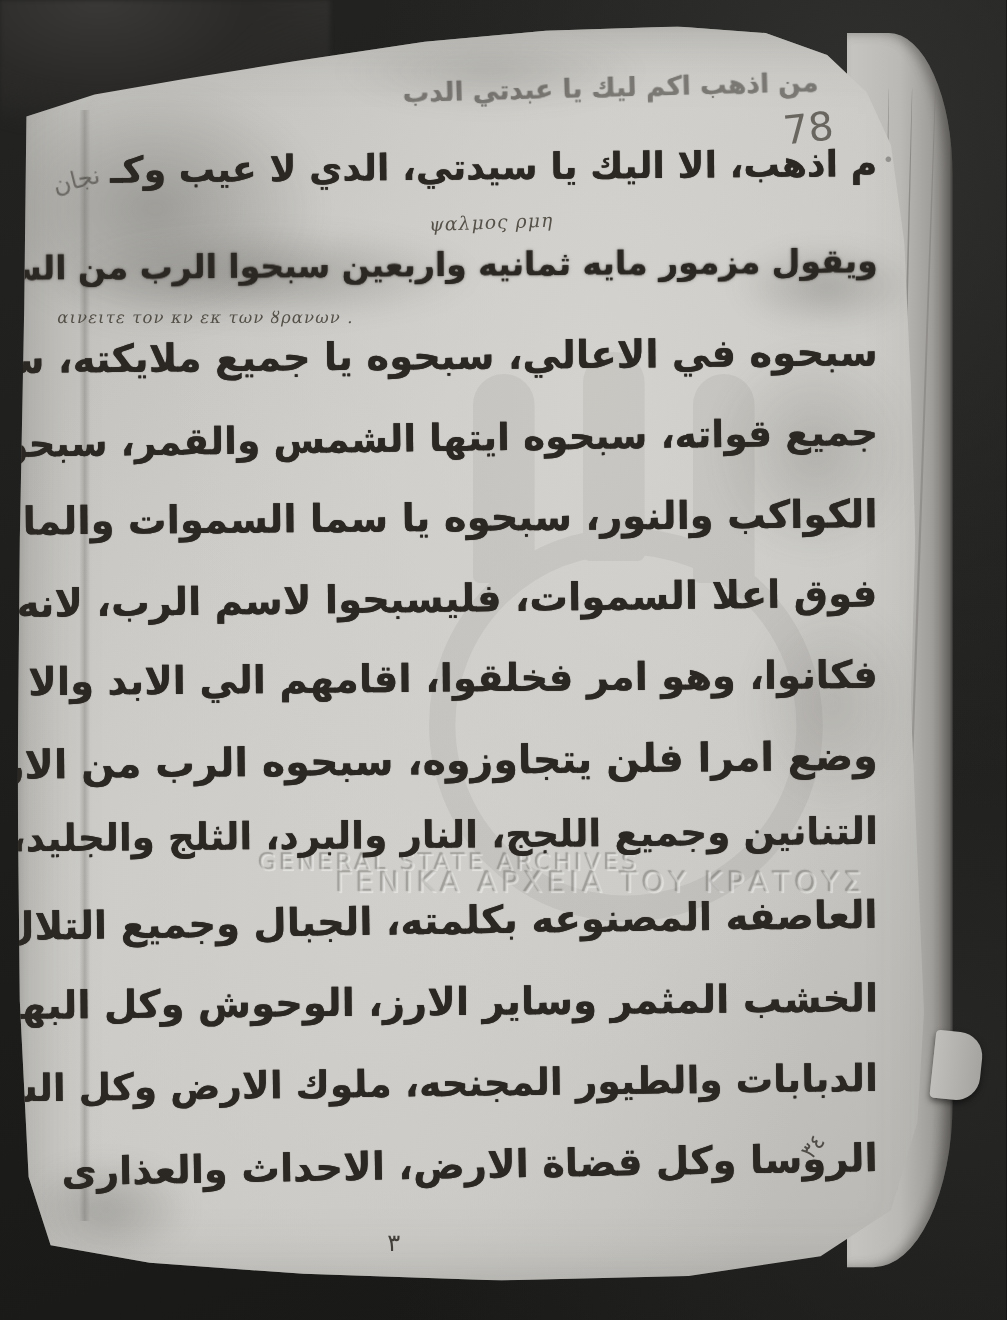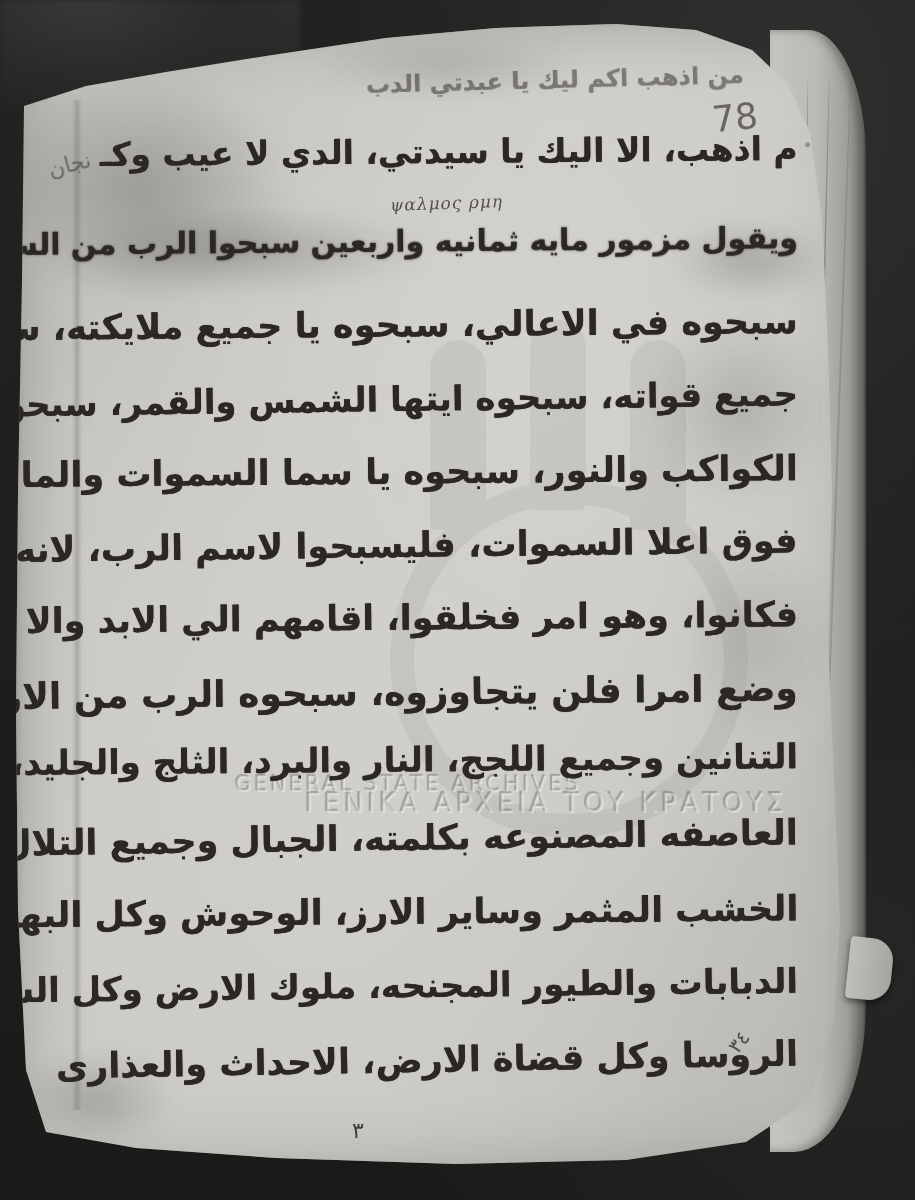--- a/index.html
+++ b/index.html
@@ -115,20 +115,21 @@
     <div class="line faded" style="top:46px;right:120px;font-size:24px;transform:rotate(-1.5deg);">من اذهب اكم ليك يا عبدتي الدب</div>
     <div class="pencil" style="left:696px;top:77px;">78</div>
 
     <div class="line" dir="rtl" style="top:112px;font-size:33px;">م اذهب، الا اليك يا سيدتي، الدي لا عيب وكـ</div>
     <div class="marg faded" style="left:32px;top:132px;font-size:22px;transform:rotate(-14deg);">نجان</div>
 
     <div class="greek" style="left:374px;top:173px;font-size:17px;letter-spacing:1px;transform:rotate(-2deg);">ψαλμος ρμη</div>
 
     <div class="line smeared" dir="rtl" style="top:204px;font-size:30px;">ويقول مزمور مايه ثمانيه واربعين سبحوا الرب من السموات</div>
 
+    <div class="greek" style="left:36px;top:260px;font-size:15px;letter-spacing:1px;">αινειτε τον κν  εκ των  ȣρανων .</div>
 
     <div class="line" dir="rtl" style="top:285px;font-size:35px;">سبحوه في الاعالي، سبحوه يا جميع ملايكته، سبحوه</div>
     <div class="line" dir="rtl" style="top:360px;font-size:34px;transform:rotate(-.8deg);">جميع قواته، سبحوه ايتها الشمس والقمر، سبحوه يا جميع</div>
     <div class="line" dir="rtl" style="top:432px;font-size:35px;">الكواكب والنور، سبحوه يا سما السموات والما الذي</div>
     <div class="line" dir="rtl" style="top:506px;font-size:35px;transform:rotate(-.7deg);">فوق اعلا السموات، فليسبحوا لاسم الرب، لانه هو قال</div>
     <div class="line" dir="rtl" style="top:578px;font-size:35px;">فكانوا، وهو امر فخلقوا، اقامهم الي الابد والا الابد</div>
     <div class="line" dir="rtl" style="top:652px;font-size:36px;transform:rotate(-.6deg);">وضع امرا فلن يتجاوزوه، سبحوه الرب من الارض</div>
     <div class="line" dir="rtl" style="top:720px;font-size:34px;">التنانين وجميع اللجج، النار والبرد، الثلج والجليد، الرياح</div>
     <div class="line" dir="rtl" style="top:798px;font-size:35px;transform:rotate(-.8deg);">العاصفه المصنوعه بكلمته، الجبال وجميع التلال</div>
     <div class="line" dir="rtl" style="top:872px;font-size:35px;">الخشب المثمر وساير الارز، الوحوش وكل البهايم</div>

